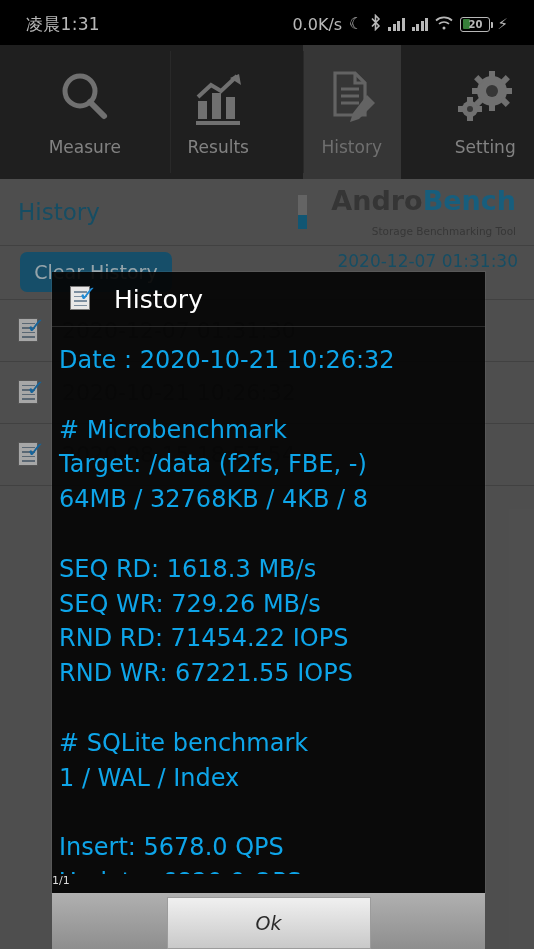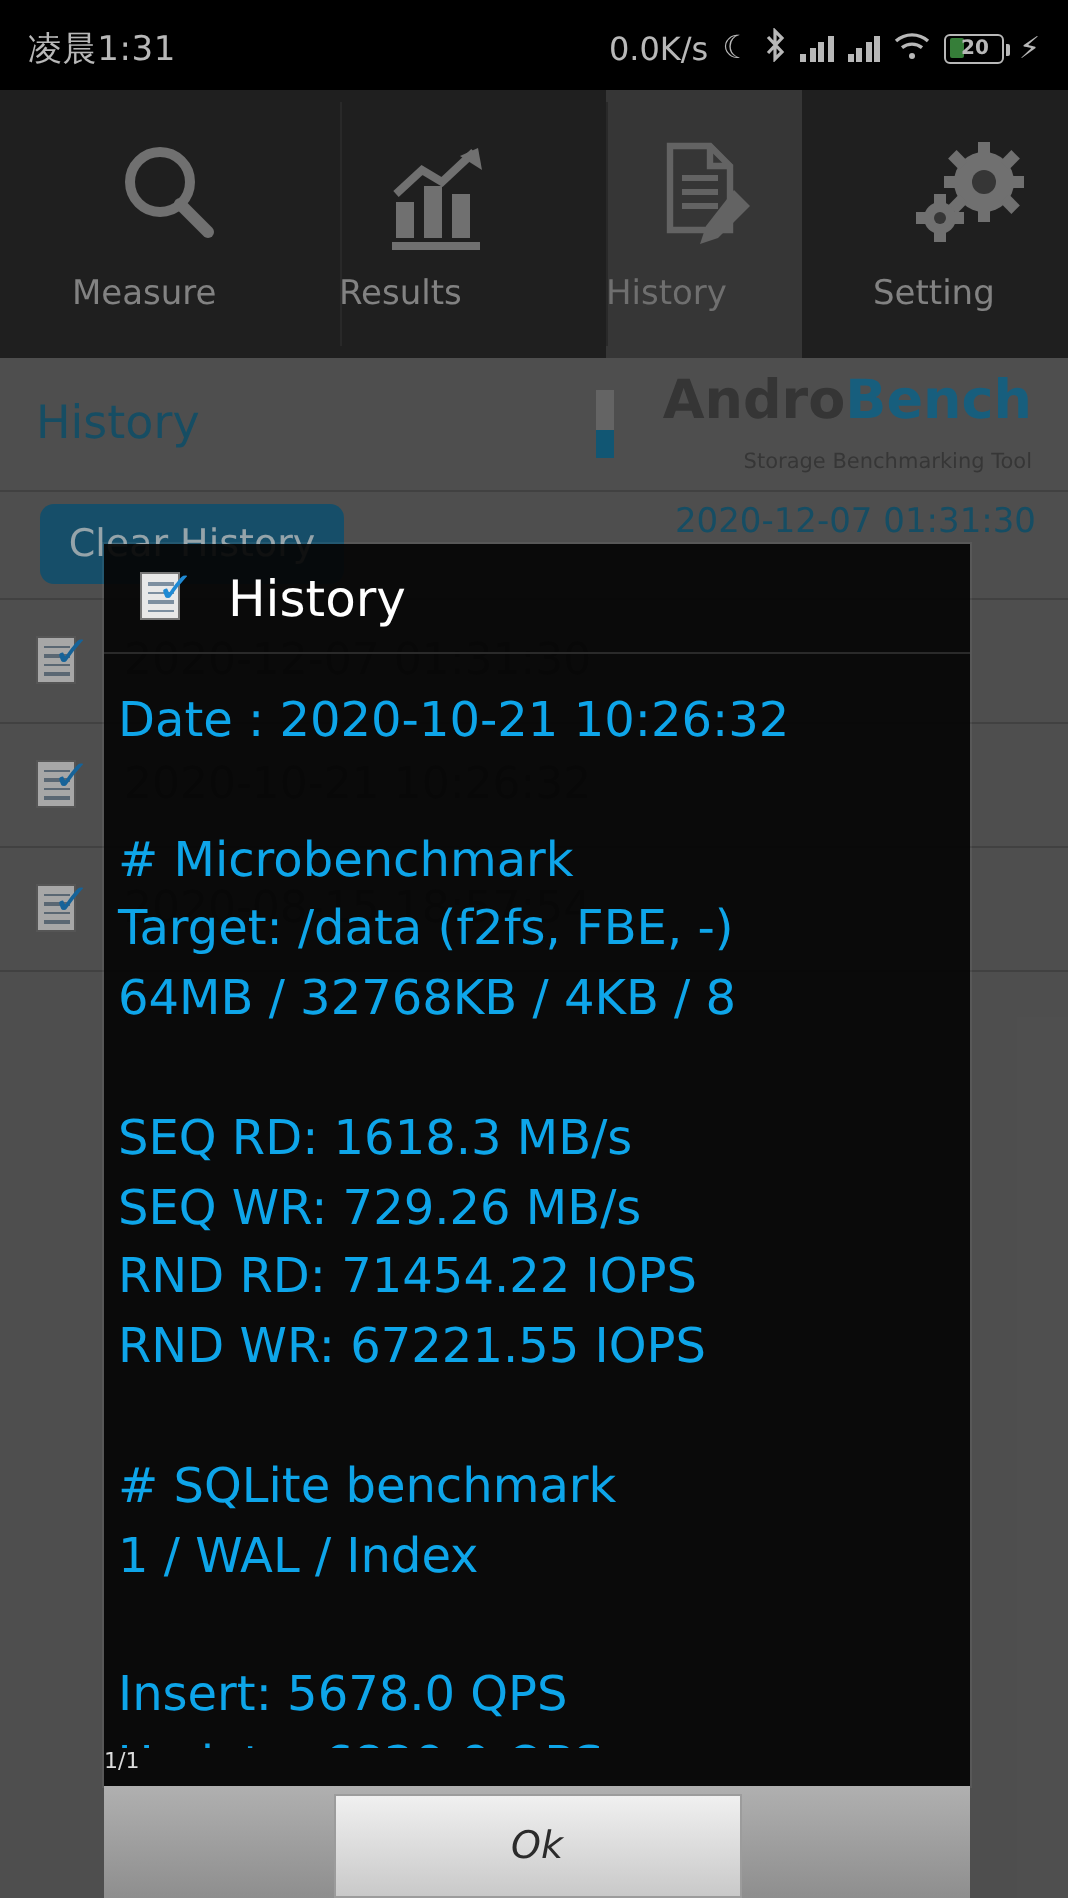--- a/index.html
+++ b/index.html
@@ -8,21 +8,21 @@
     background:#000;
     font-family:"DejaVu Sans", sans-serif;
     overflow:hidden;
   }
   #screen { position:relative; width:534px; height:949px; background:#6d6d6d; }
 
   
   .statusbar{
     position:absolute; top:0; left:0; width:534px; height:48px;
     background:#000; display:flex; align-items:center;
-    padding:0 14px; color:#fff;
+    padding:0 26px; color:#fff;
   }
   .sb-time{ font-size:17px; letter-spacing:.3px; }
   .sb-right{ margin-left:auto; display:flex; align-items:center; gap:7px; }
   .sb-rate{ font-size:16px; }
   .sb-ico{ font-size:15px; line-height:1; display:inline-block; }
   .moon{ font-size:16px; }
   .bt{ font-size:16px; }
   .bars{ display:inline-flex; align-items:flex-end; gap:1.5px; height:14px; }
   .bars i{ display:block; width:3px; background:#fff; }
   .bars i:nth-child(1){height:4px;} .bars i:nth-child(2){height:7px;}
@@ -43,21 +43,21 @@
     font-size:10px; font-weight:bold; color:#fff;
   }
   .bolt{ font-size:15px; }
 
   
   .tabbar{
     position:absolute; top:45px; left:0; width:534px; height:134px;
     background:#2c2c2c; display:flex;
   }
   .tab{
-    flex:1; display:flex; flex-direction:column; 
+    flex:1; display:flex; flex-direction:column; align-items:center;
     justify-content:center; gap:8px; position:relative;margin-left:36px;
   }
   .tab + .tab:before{
     content:""; position:absolute; left:0; top:6px; bottom:6px;
     width:1px; background:#3a3a3a;
   }
   .tab.selected{ background:#4b4b4b; }
   .tab.selected + .tab:before{ background:transparent; }
   .tab-icon{ height:62px; display:flex; align-items:center; justify-content:center; }
   .tab-icon svg{ display:block; }

